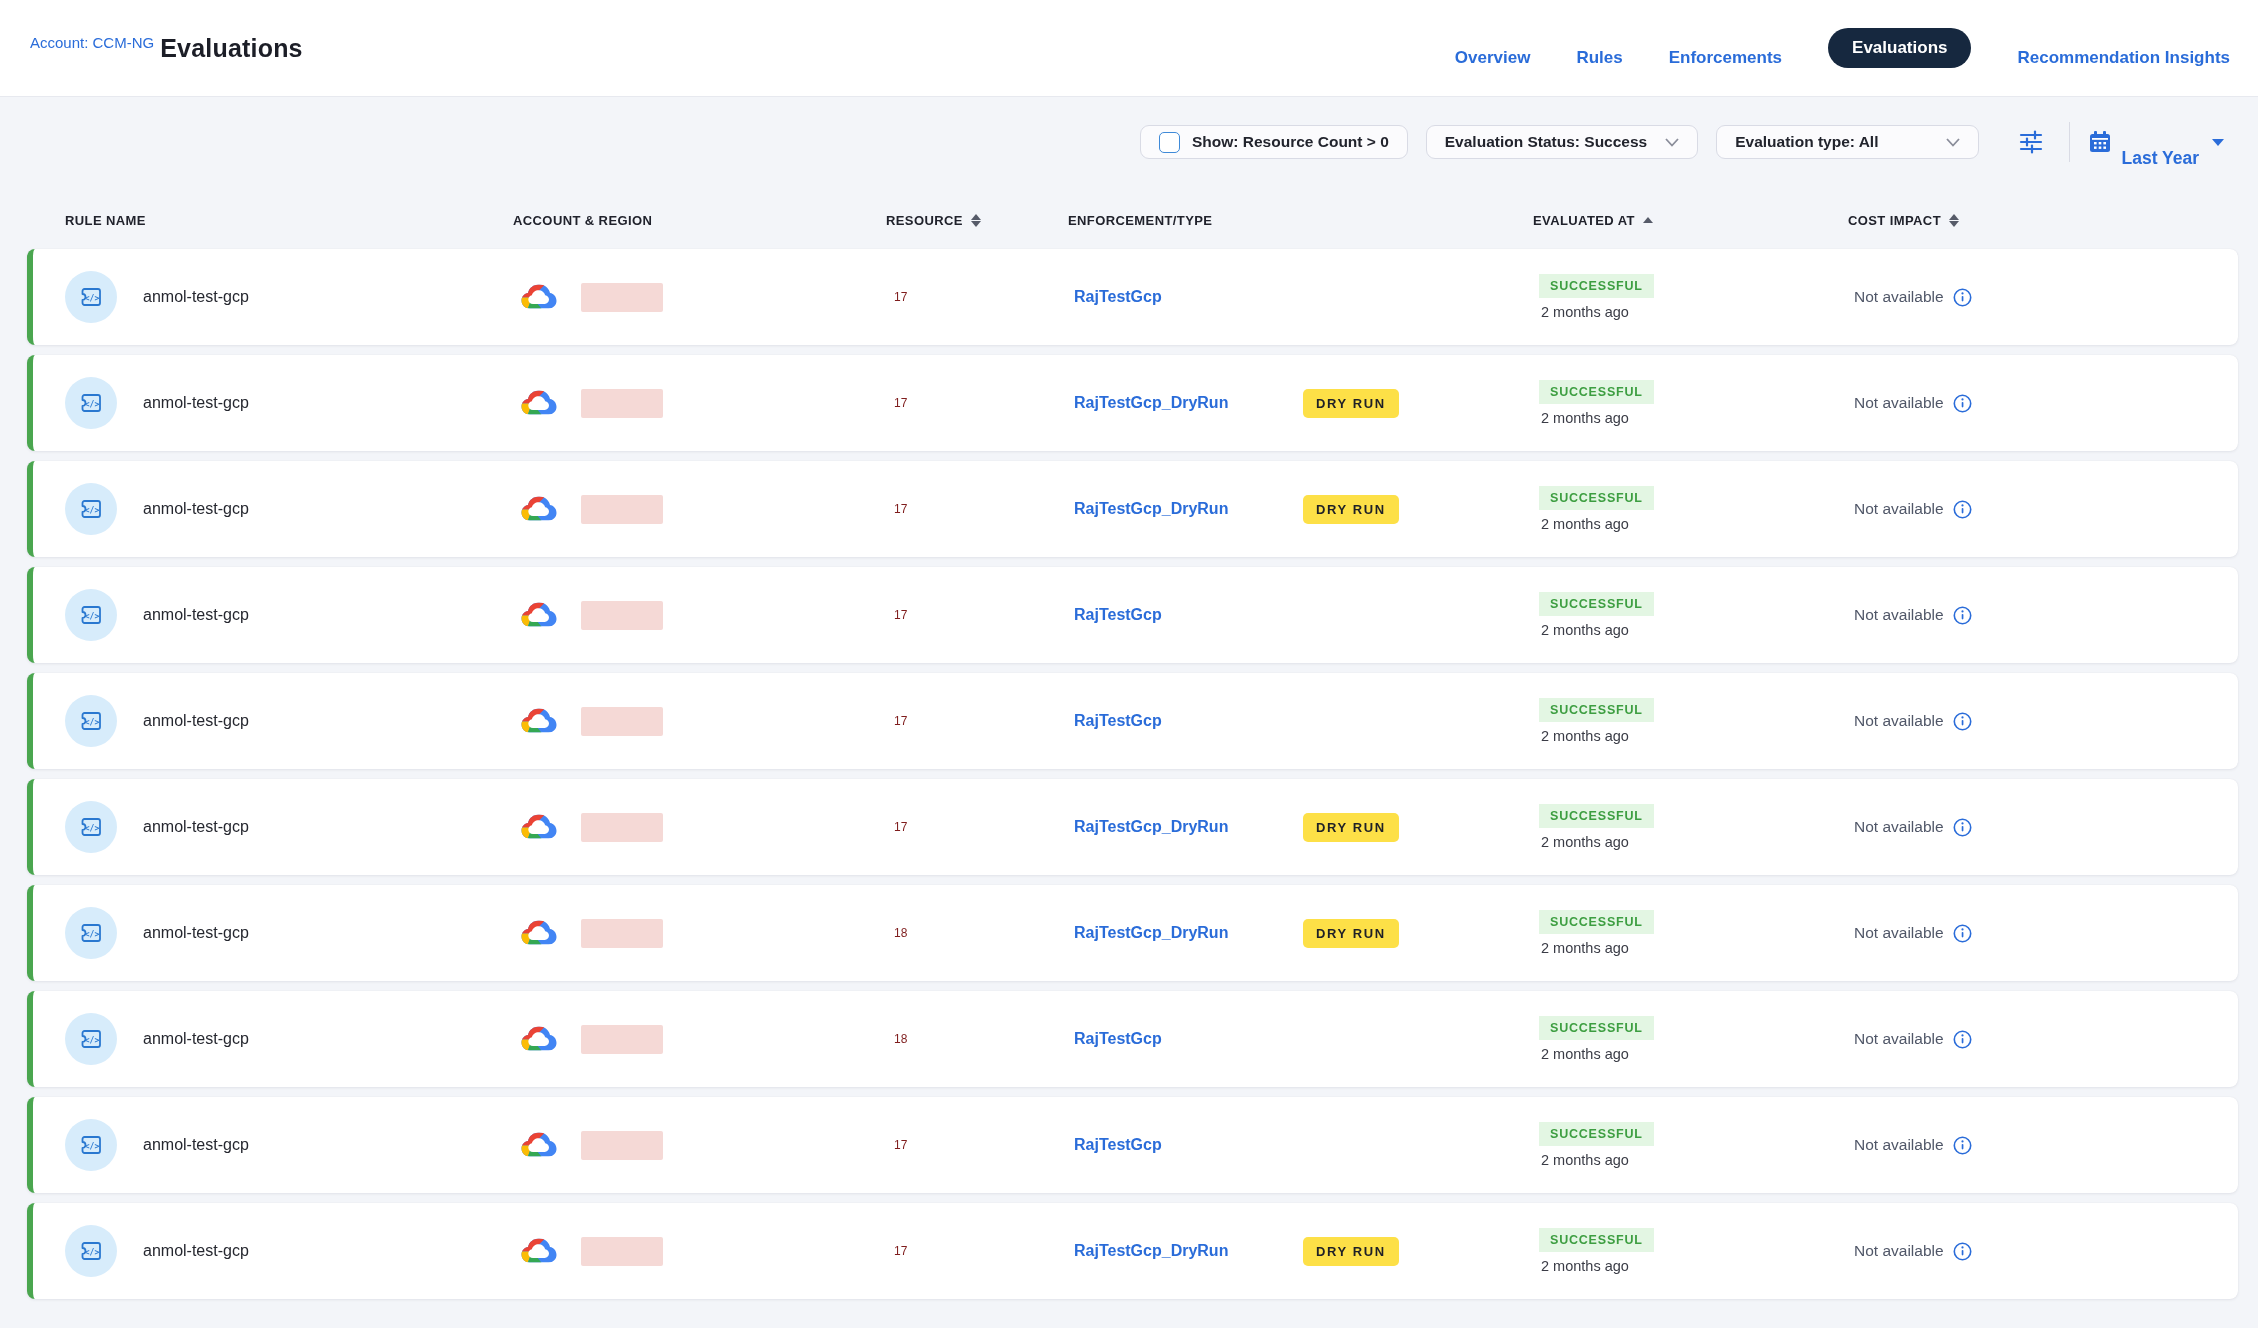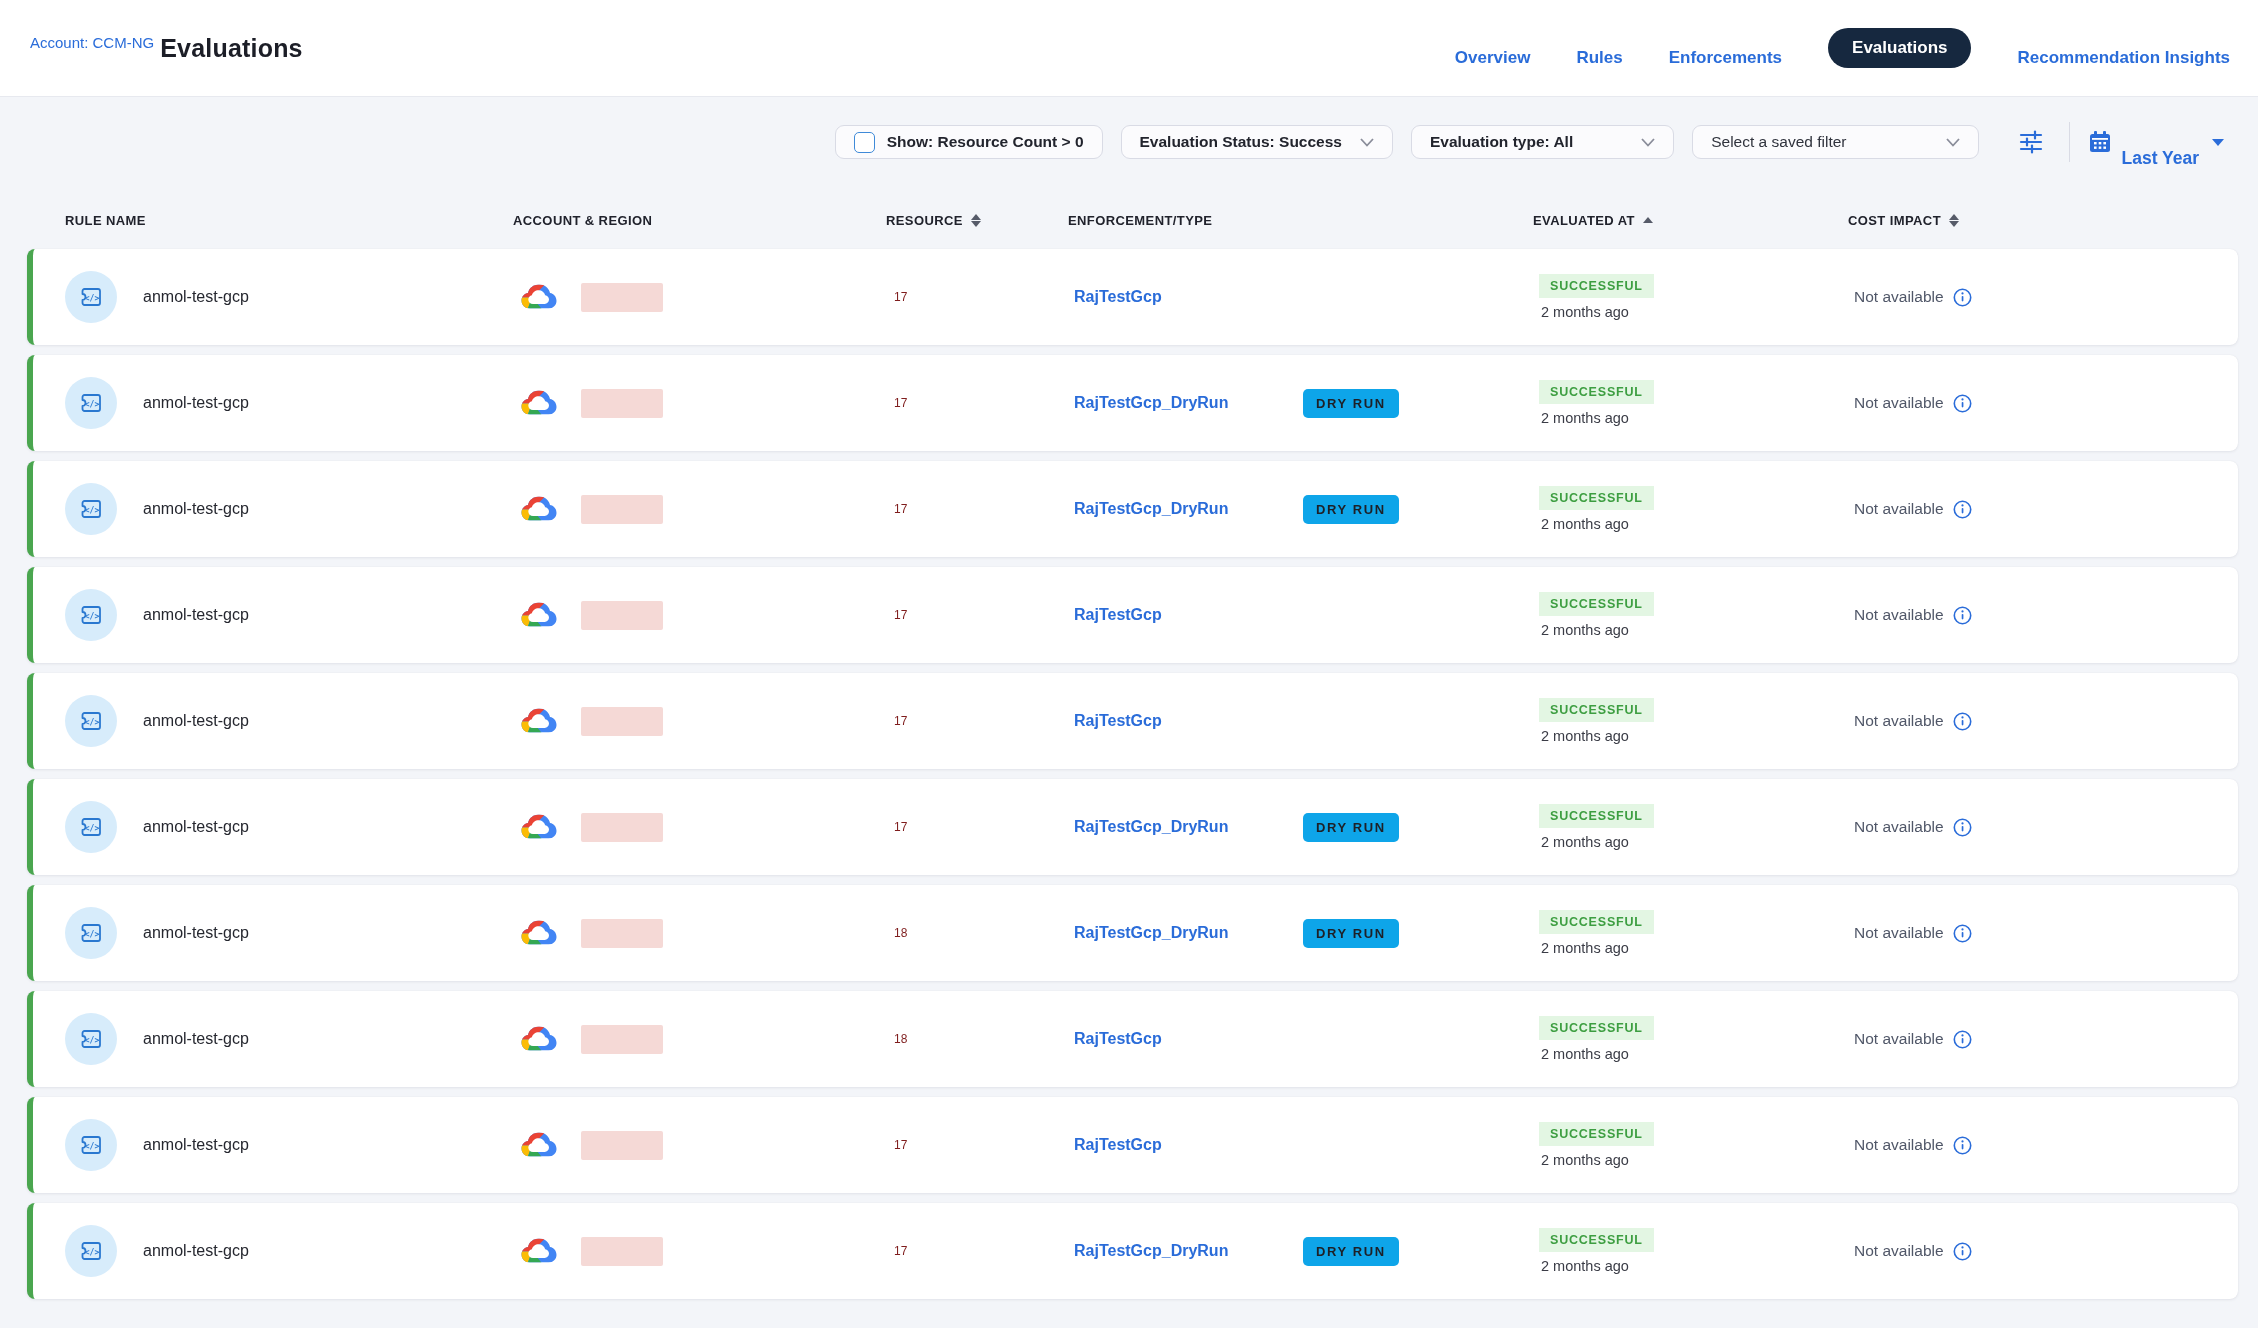--- a/index.html
+++ b/index.html
@@ -87,21 +87,21 @@
     width:52px; height:52px; border-radius:50%; background:#d7ecfb;
     display:flex; align-items:center; justify-content:center; flex:none;
   }
   .rule-name { font-size:16px; font-weight:500; color:#25272f; }
   .cell-account { display:flex; align-items:center; gap:22px; }
   .redacted-bar { width:82px; height:29px; background:#f5d9d6; border-radius:2px; }
   .cell-resource { font-size:12px; color:#7f1d1d; padding-left:2px; }
   .cell-enforcement { display:flex; align-items:center; }
   .enforcement-link { font-size:16px; font-weight:600; color:#2a6cd9; width:229px; flex:none; cursor:pointer; }
   .dry-run-badge {
-    background:#0ea5e9; color:#1e2027; font-size:13px; font-weight:700; letter-spacing:1.6px;
+    background:#fde047; color:#1e2027; font-size:13px; font-weight:700; letter-spacing:1.6px;
     border-radius:5px; padding:7px 13px; white-space:nowrap;
   }
   .cell-evaluated { display:flex; flex-direction:column; align-items:flex-start; gap:6px; }
   .status-badge {
     background:#e3f6e3; color:#3d9e41; font-size:12.5px; font-weight:700; letter-spacing:.8px;
     border-radius:0; padding:5px 11px;
   }
   .evaluated-time { font-size:14.5px; color:#3a3c46; padding-left:2px; }
   .cell-cost { display:flex; align-items:center; gap:9px; }
   .cost-text { font-size:15.5px; color:#505768; }
@@ -133,28 +133,20 @@
     <span class="pill-label">Evaluation Status: Success</span>
     <span class="chevron">
       <svg width="14" height="9" viewBox="0 0 14 9">
           <polyline points="1,1 7,7.5 13,1" fill="none" stroke="#8a8d9a" stroke-width="1.8"></polyline>
         </svg>
     </span>
   </div>
   <div class="pill">
     <span class="pill-label">Evaluation type: All</span>
     <span class="chevron" style="margin-left:56px">
-      <svg width="14" height="9" viewBox="0 0 14 9">
-          <polyline points="1,1 7,7.5 13,1" fill="none" stroke="#8a8d9a" stroke-width="1.8"></polyline>
-        </svg>
-    </span>
-  </div>
-  <div class="pill">
-    <span class="pill-label placeholder">Select a saved filter</span>
-    <span class="chevron" style="margin-left:88px">
       <svg width="14" height="9" viewBox="0 0 14 9">
           <polyline points="1,1 7,7.5 13,1" fill="none" stroke="#8a8d9a" stroke-width="1.8"></polyline>
         </svg>
     </span>
   </div>
   <span class="icon-btn" style="margin-left:14px">
     <svg width="26" height="26" viewBox="0 0 26 26">
       <g stroke="#2a6cd9" stroke-width="2.2" stroke-linecap="round">
         <line x1="3" y1="6" x2="23" y2="6"></line>
           <line x1="17" y1="2.6" x2="17" y2="9.4"></line>

